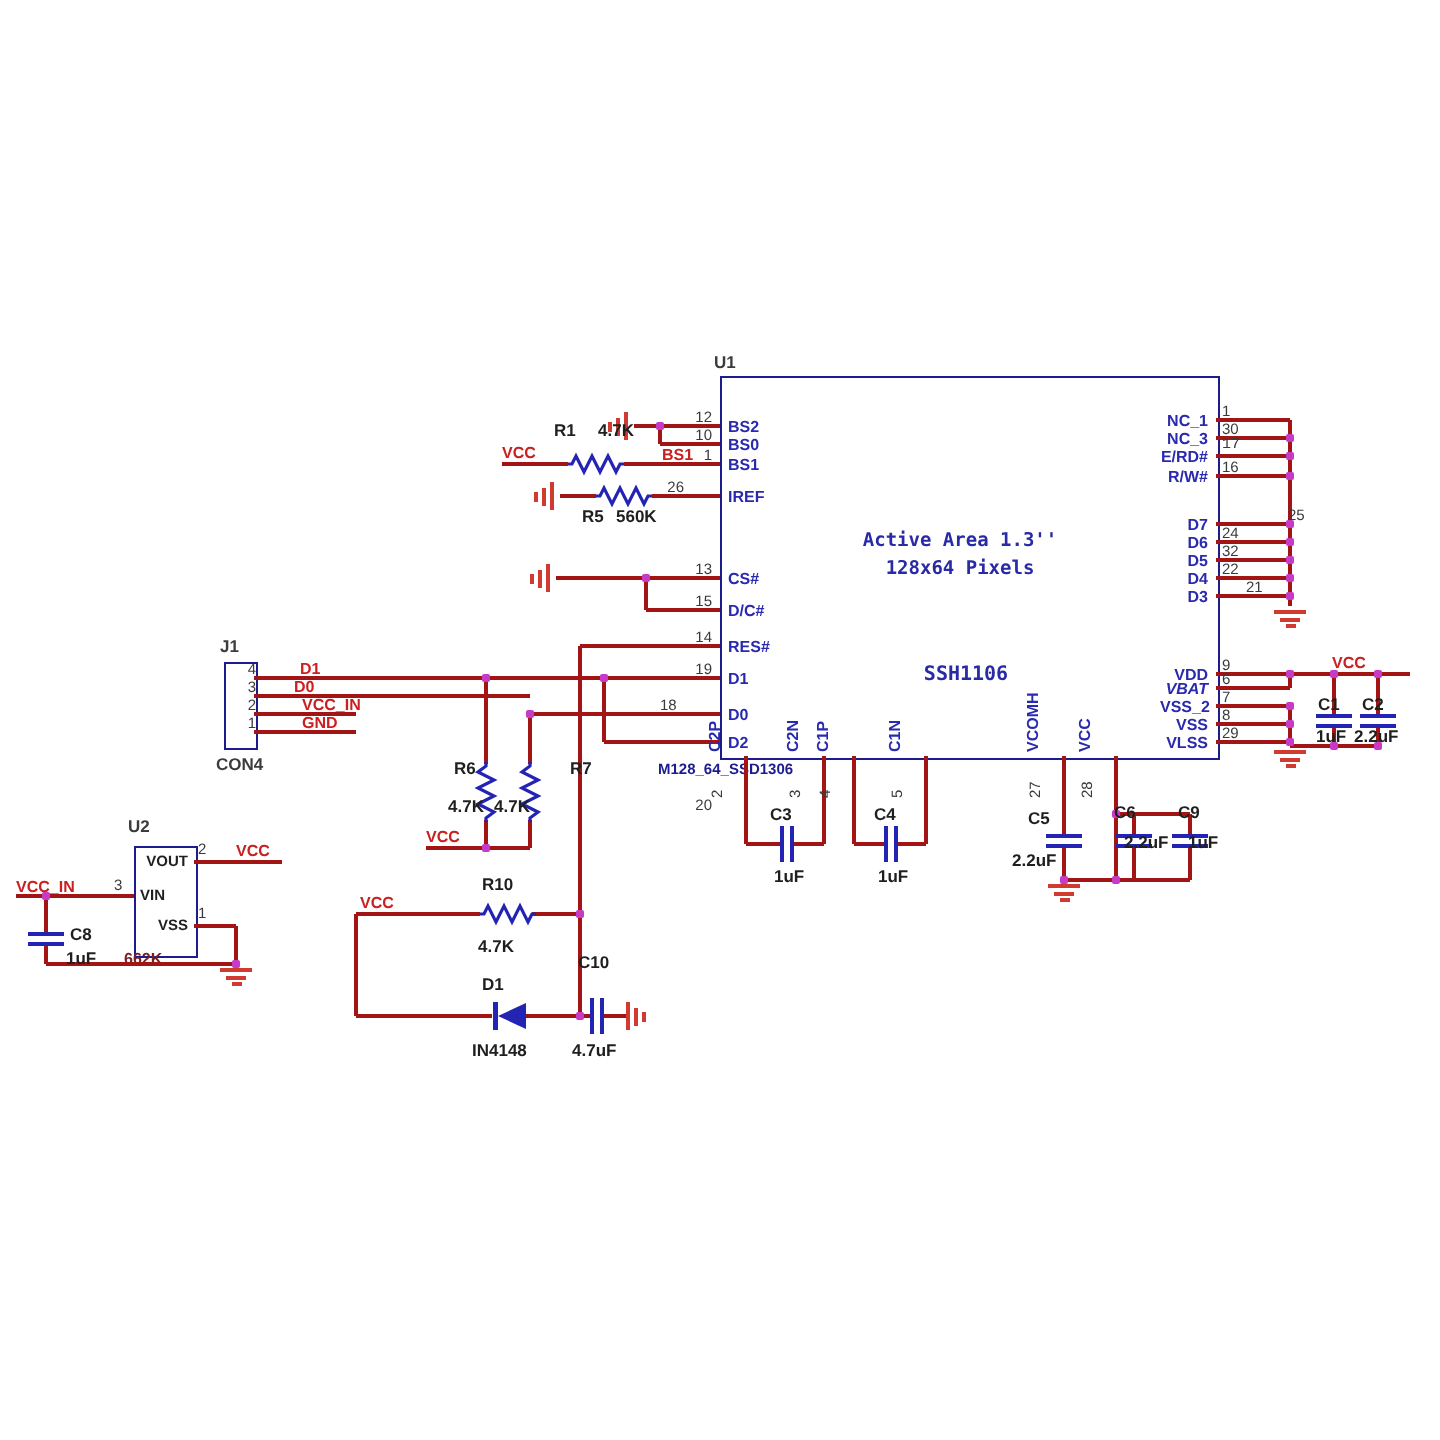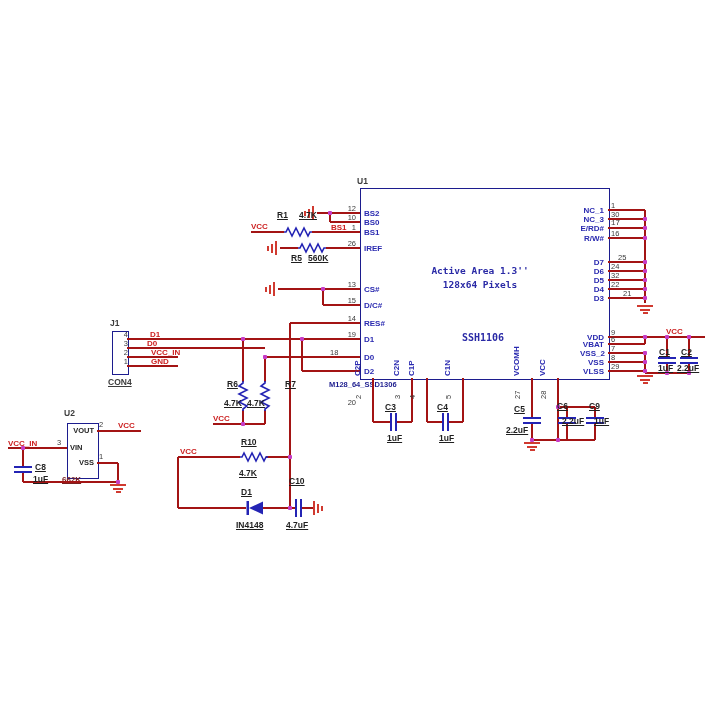--- a/index.html
+++ b/index.html
@@ -3,21 +3,21 @@
 <meta charset="utf-8">
 <style>
   html,body{margin:0;padding:0;background:#fff;}
   #canvas{position:relative;width:720px;height:720px;background:#ffffff;overflow:hidden;
           font-family:"Liberation Sans",sans-serif;}
   .wire{position:absolute;background:#a31414;}
   .dot{position:absolute;width:4px;height:4px;background:#c63bc6;border-radius:1px;}
   .bar{position:absolute;background:#2424b4;}
   .gbar{position:absolute;background:#d03a30;}
   .box{position:absolute;border:1.6px solid #1c1c8e;background:#fff;}
-  .lbl{position:absolute;font:bold 8.5px "Liberation Sans",sans-serif;color:#1f1f1f;white-space:nowrap;text-decoration:underline;}
+  .lbl{position:absolute;font:bold 8.5px "Liberation Sans",sans-serif;color:#1f1f1f;white-space:nowrap;}
   .net{position:absolute;font:bold 8px "Liberation Sans",sans-serif;color:#cc2020;white-space:nowrap;}
   .pnum{position:absolute;font:7.5px "Liberation Sans",sans-serif;color:#3a3a3a;white-space:nowrap;}
   .pname{position:absolute;font:bold 8px "Liberation Sans",sans-serif;color:#2a2ab0;white-space:nowrap;}
   .rot{transform-origin:0 100%;transform:rotate(-90deg);height:9px;line-height:9px;}
   .ctext{position:absolute;font:bold 9.5px "DejaVu Sans Mono",monospace;color:#2a2aa6;white-space:nowrap;text-align:center;}
   .foot{position:absolute;font:bold 7.5px "Liberation Sans",sans-serif;color:#1c1c8e;white-space:nowrap;}
   .ref{position:absolute;font:bold 8.5px "Liberation Sans",sans-serif;color:#3c3c3c;white-space:nowrap;}
   .dk{color:#7a2020;}
   svg.sym{position:absolute;}
 </style>
@@ -205,21 +205,21 @@
     <div class="bar" style="left: 658px; top: 357px; width: 18px; height: 2.2px;"></div>
     <div class="bar" style="left: 658px; top: 361.7px; width: 18px; height: 2.2px;"></div>
     <div class="bar" style="left: 680px; top: 357px; width: 18px; height: 2.2px;"></div>
     <div class="bar" style="left: 680px; top: 361.7px; width: 18px; height: 2.2px;"></div>
     <div class="pnum" style="left: 330px; top: 204px; width: 26px; text-align: right;">12</div>
     <div class="pname" style="left: 364px; top: 209px;">BS2</div>
     <div class="pnum" style="left: 330px; top: 213px; width: 26px; text-align: right;">10</div>
     <div class="pname" style="left: 364px; top: 218px;">BS0</div>
     <div class="pnum" style="left: 330px; top: 223px; width: 26px; text-align: right;">1</div>
     <div class="pname" style="left: 364px; top: 228px;">BS1</div>
-    <div class="pnum" style="left: 330px; top: 239px; width: 26px; text-align: right;">26</div>
+    <div class="pnum" style="left: 316px; top: 239px; width: 26px; text-align: right;">26</div>
     <div class="pname" style="left: 364px; top: 244px;">IREF</div>
     <div class="pnum" style="left: 330px; top: 280px; width: 26px; text-align: right;">13</div>
     <div class="pname" style="left: 364px; top: 285px;">CS#</div>
     <div class="pnum" style="left: 330px; top: 296px; width: 26px; text-align: right;">15</div>
     <div class="pname" style="left: 364px; top: 301px;">D/C#</div>
     <div class="pnum" style="left: 330px; top: 314px; width: 26px; text-align: right;">14</div>
     <div class="pname" style="left: 364px; top: 319px;">RES#</div>
     <div class="pnum" style="left: 330px; top: 330px; width: 26px; text-align: right;">19</div>
     <div class="pname" style="left: 364px; top: 335px;">D1</div>
     <div class="pnum" style="left: 330px; top: 348px; width: 26px; ">18</div>
@@ -227,34 +227,34 @@
     <div class="pnum" style="left: 330px; top: 362px; width: 26px; text-align: right; margin-top: 36px;">20</div>
     <div class="pname" style="left: 364px; top: 367px;">D2</div>
     <div class="pnum" style="left: 611px; top: 201px;">1</div>
     <div class="pname" style="left: 560px; top: 206px; width: 44px; text-align: right;">NC_1</div>
     <div class="pnum" style="left: 611px; top: 210px;">30</div>
     <div class="pname" style="left: 560px; top: 215px; width: 44px; text-align: right;">NC_3</div>
     <div class="pnum" style="left: 611px; top: 219px; font-family: Liberation Mono, monospace;">17</div>
     <div class="pname" style="left: 560px; top: 224px; width: 44px; text-align: right;">E/RD#</div>
     <div class="pnum" style="left: 611px; top: 229px;">16</div>
     <div class="pname" style="left: 560px; top: 234px; width: 44px; text-align: right;">R/W#</div>
-    <div class="pnum" style="left: 618px; top: 253px;">25</div>
+    <div class="pnum" style="left: 644px; top: 253px;">25</div>
     <div class="pname" style="left: 560px; top: 258px; width: 44px; text-align: right;">D7</div>
     <div class="pnum" style="left: 611px; top: 262px;">24</div>
     <div class="pname" style="left: 560px; top: 267px; width: 44px; text-align: right;">D6</div>
     <div class="pnum" style="left: 611px; top: 271px;">32</div>
     <div class="pname" style="left: 560px; top: 276px; width: 44px; text-align: right;">D5</div>
     <div class="pnum" style="left: 611px; top: 280px;">22</div>
     <div class="pname" style="left: 560px; top: 285px; width: 44px; text-align: right;">D4</div>
     <div class="pnum" style="left: 611px; top: 289px; margin-left: 12px;">21</div>
     <div class="pname" style="left: 560px; top: 294px; width: 44px; text-align: right;">D3</div>
     <div class="pnum" style="left: 611px; top: 328px;">9</div>
     <div class="pname" style="left: 560px; top: 333px; width: 44px; text-align: right;">VDD</div>
     <div class="pnum" style="left: 611px; top: 335px;">6</div>
-    <div class="pname" style="left: 560px; top: 340px; width: 44px; text-align: right;">VBAT</div>
+    <div class="pname" style="left: 560px; top: 340px; width: 44px; text-align: right; font-style: italic;">VBAT</div>
     <div class="pnum" style="left: 611px; top: 344px;">7</div>
     <div class="pname" style="left: 580px; top: 349px; width: 44px; text-align: left;">VSS_2</div>
     <div class="pnum" style="left: 611px; top: 353px;">8</div>
     <div class="pname" style="left: 560px; top: 358px; width: 44px; text-align: right;">VSS</div>
     <div class="pnum" style="left: 611px; top: 362px;">29</div>
     <div class="pname" style="left: 560px; top: 367px; width: 44px; text-align: right;">VLSS</div>
     <div class="pname rot" style="left: 362px; top: 367px;">C2P</div>
     <div class="pnum rot" style="left: 363px; top: 390px;">2</div>
     <div class="pname rot" style="left: 401px; top: 367px;">C2N</div>
     <div class="pnum rot" style="left: 402px; top: 390px;">3</div>

